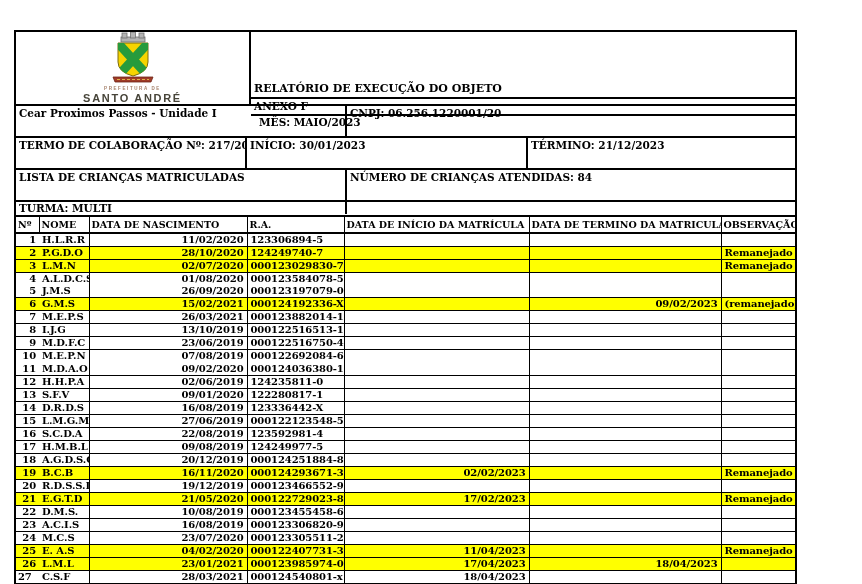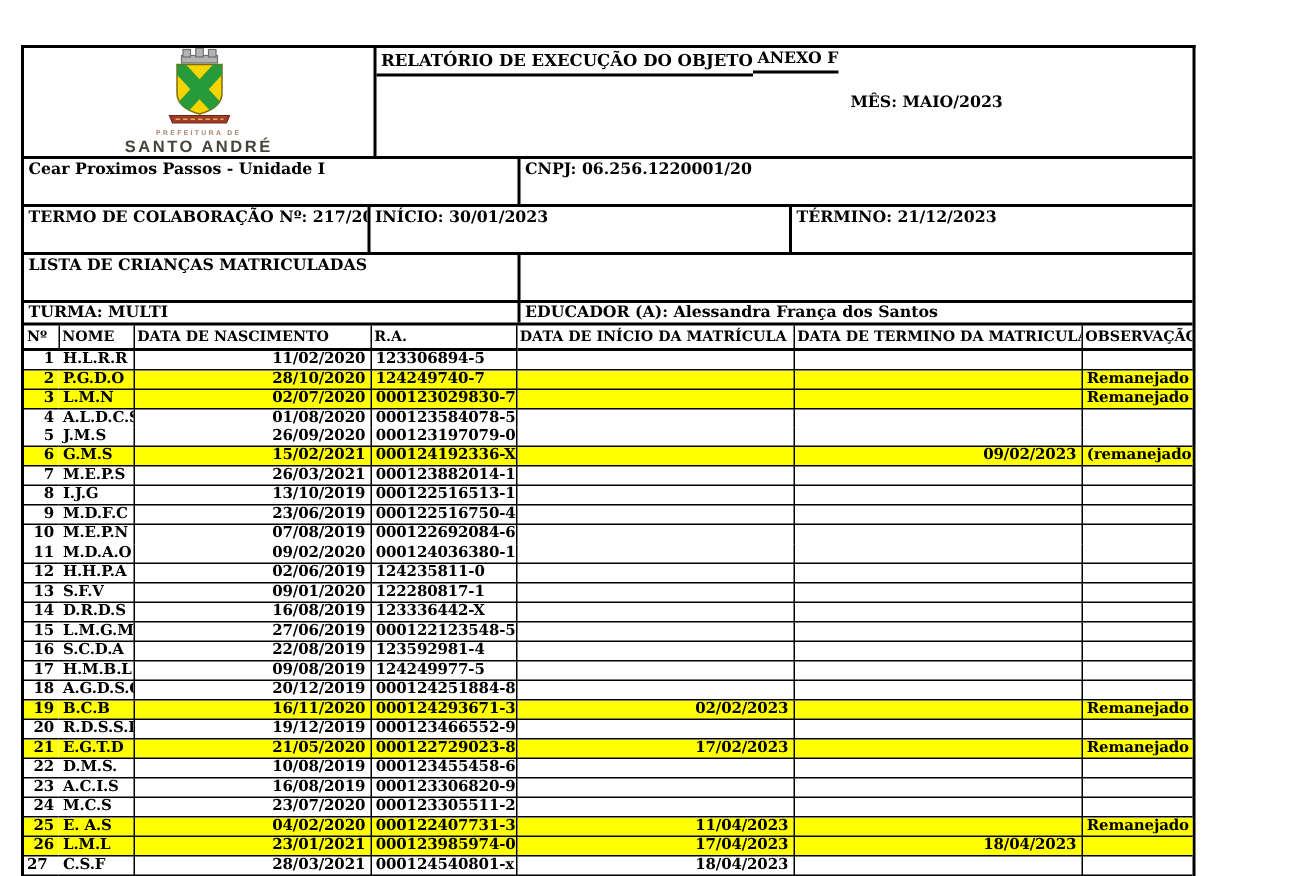--- a/index.html
+++ b/index.html
@@ -15,29 +15,29 @@
     background:#fff;
   }
   
   .hdr-block{display:flex;height:74px;border-bottom:2px solid #000;box-sizing:border-box;}
   .logo-cell{width:235px;border-right:2px solid #000;box-sizing:border-box;
     display:flex;flex-direction:column;align-items:center;justify-content:space-between;}
   .logo-small{font-family:"Liberation Sans",sans-serif;font-size:4.5px;letter-spacing:1.6px;
     color:#a5806a;margin-top:1px;}
   .logo-city{font-family:"Liberation Sans",sans-serif;font-size:11px;letter-spacing:1.7px;
     color:#474439;margin-top:0px;}
-  .hdr-right{flex:1;display:flex;min-width:0;}
+  .hdr-right{flex:1;display:flex;flex-direction:column;min-width:0;margin-top:48px;}
   .hdr-r1{height:19px;border-bottom:2px solid #000;box-sizing:border-box;
     font-size:11px;line-height:17px;padding-left:3px;}
   .hdr-r2{height:17px;border-bottom:2px solid #000;box-sizing:border-box;
     font-size:10.5px;line-height:15px;padding-left:3px;}
   .hdr-r3{flex:1;display:flex;align-items:center;font-size:10.5px;padding-left:8px;}
   
   .irow{display:flex;border-bottom:2px solid #000;box-sizing:border-box;height:32px;}
-  .irow.thin{height:15px;}
+  .irow.thin{height:15px;flex-direction:column;}
   .icell{box-sizing:border-box;font-size:10.5px;line-height:14px;padding-left:3px;
     white-space:nowrap;overflow:hidden;}
   .icell.b2r{border-right:2px solid #000;}
   .w-unit{width:331px;}
   .w-termo{width:231px;}
   .w-inicio{width:281px;}
   .grow{flex:1;}
   .irow.thin .icell{line-height:12px;}
   
   table{width:100%;border-collapse:collapse;table-layout:fixed;}
@@ -111,20 +111,21 @@
   </div>
 
   <div class="irow">
     <div class="icell b2r w-termo">TERMO DE COLABORAÇÃO Nº: 217/2018</div>
     <div class="icell b2r w-inicio">INÍCIO: 30/01/2023</div>
     <div class="icell grow">TÉRMINO: 21/12/2023</div>
   </div>
 
   <div class="irow">
     <div class="icell b2r w-unit">LISTA DE CRIANÇAS MATRICULADAS</div>
+    <div class="icell grow">NÚMERO DE CRIANÇAS ATENDIDAS: 84</div>
   </div>
 
   <div class="irow thin">
     <div class="icell b2r w-unit">TURMA: MULTI</div>
     <div class="icell grow">EDUCADOR (A): Alessandra França dos Santos</div>
   </div>
 
   <table>
     <colgroup>
       <col style="width:23px">

